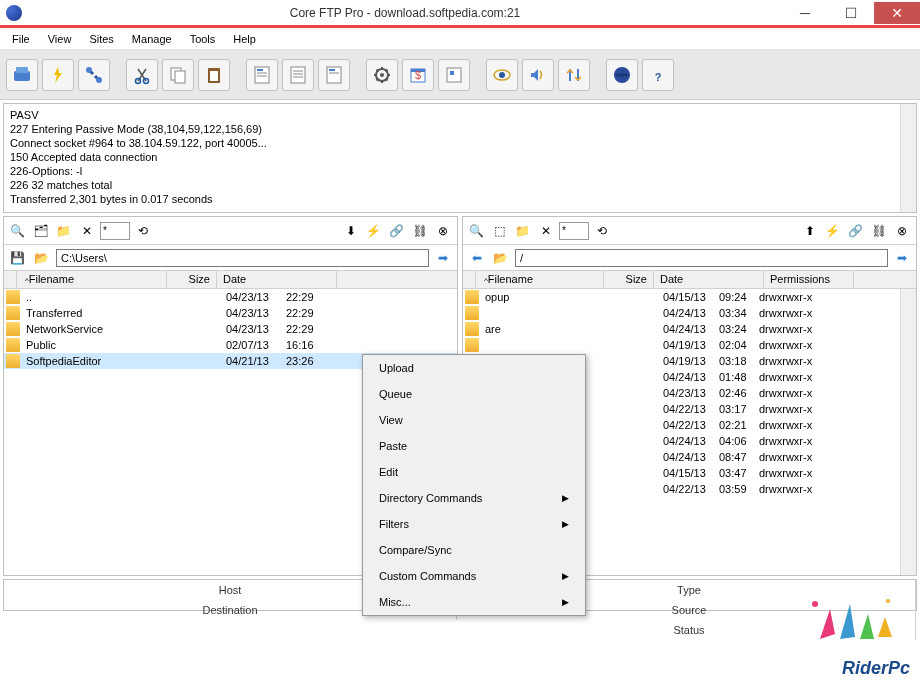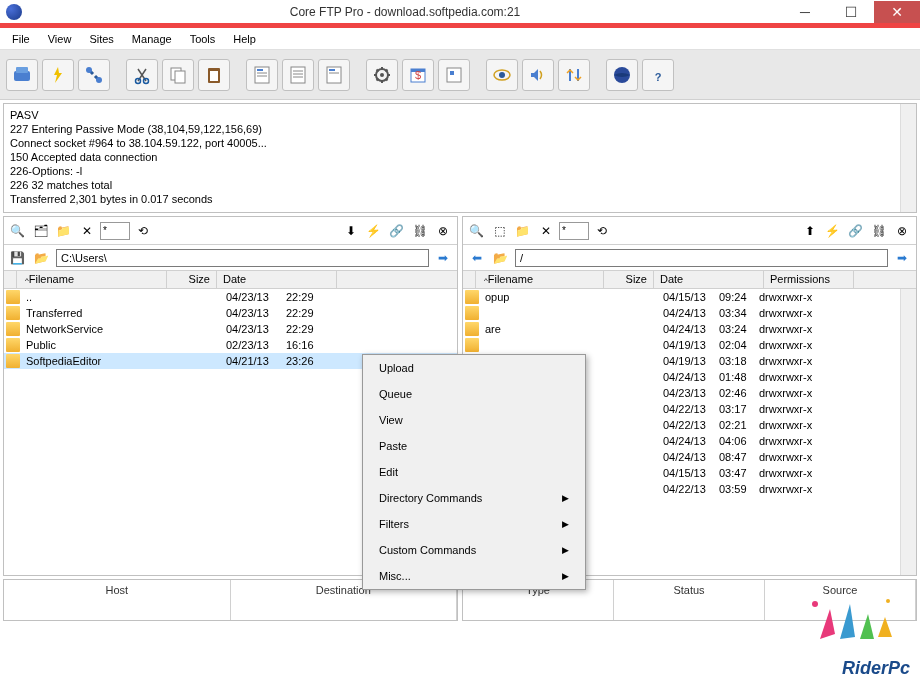--- a/index.html
+++ b/index.html
@@ -1,17 +1,17 @@
 <!DOCTYPE html>
 <html><head>
 <meta charset="utf-8">
 <style>
 * { box-sizing: border-box; margin: 0; padding: 0; font-family: "Segoe UI", Tahoma, sans-serif; font-size: 11px; }
 body { background: #fff; width: 920px; height: 689px; overflow: hidden; position: relative; }
-.titlebar { height: 28px; background: #fff; display: flex; align-items: center; border-bottom: 5px solid #ef4444; gap: 48px; }
+.titlebar { height: 28px; background: #fff; display: flex; align-items: center; border-bottom: 3px solid #ef4444; gap: 48px; }
 .titlebar-icon { width: 16px; height: 16px; margin: 0 6px; background: radial-gradient(circle at 30% 30%, #4a6fd8, #1a3a8a); border-radius: 50%; }
 .titlebar-title { flex: 1; text-align: center; color: #333; font-size: 12px; }
 .win-btns { display: flex; }
 .win-btn { width: 46px; height: 22px; display: flex; align-items: center; justify-content: center; font-size: 14px; cursor: pointer; }
 .win-btn.close { background: #c75050; color: #fff; }
 .win-btn.min, .win-btn.max { color: #444; }
 .menubar { height: 22px; display: flex; align-items: center; padding: 0 4px; gap: 2px; border-bottom: 1px solid #e0e0e0; }
 .menu-item { padding: 2px 8px; cursor: pointer; }
 .toolbar { height: 50px; display: flex; align-items: center; padding: 4px 6px; gap: 4px; border-bottom: 1px solid #d0d0d0; background: #e8e8e8; }
 .tb-btn { width: 32px; height: 32px; border: 1px solid #c0c0c0; background: #f5f5f5; border-radius: 3px; display: flex; align-items: center; justify-content: center; cursor: pointer; }
@@ -24,21 +24,21 @@
 .ptb-input { width: 30px; height: 18px; border: 1px solid #999; font-size: 10px; padding: 0 2px; }
 .path-bar { height: 26px; display: flex; align-items: center; padding: 2px 4px; gap: 4px; border-bottom: 1px solid #d0d0d0; }
 .path-input { flex: 1; height: 18px; border: 1px solid #7a7a7a; padding: 0 4px; font-size: 11px; }
 .file-list { flex: 1; overflow: auto; position: relative; }
 .file-header { display: flex; background: #f0f0f0; border-bottom: 1px solid #d0d0d0; height: 18px; position: sticky; top: 0; }
 .fh-col { padding: 2px 6px; border-right: 1px solid #d0d0d0; font-size: 11px; cursor: pointer; }
 .file-row { display: flex; height: 16px; align-items: center; cursor: pointer; }
 .file-row.selected { background: #cde8ff; }
 .fr-icon { width: 14px; height: 14px; margin: 0 2px; background: linear-gradient(#ffd76a, #f0b030); border-radius: 1px; flex-shrink: 0; }
 .fr-cell { padding: 0 4px; font-size: 11px; white-space: nowrap; overflow: hidden; }
-.queue-bar { height: 42px; display: flex; margin: 3px; border: 1px solid #c0c0c0; }
+.queue-bar { height: 32px; display: flex; margin: 3px; border: 1px solid #c0c0c0; flex-direction: column; }
 .qb-col { flex: 1; padding: 4px 8px; border-right: 1px solid #d0d0d0; color: #333; font-size: 11px; text-align: center; }
 .context-menu { position: absolute; left: 362px; top: 354px; width: 224px; background: #f0f0f0; border: 1px solid #999; box-shadow: 2px 2px 6px rgba(0,0,0,0.3); z-index: 100; }
 .ctx-item { padding: 7px 16px; cursor: pointer; display: flex; justify-content: space-between; align-items: center; font-size: 12px; }
 .ctx-arrow { font-size: 9px; }
 .scrollbar-v { position: absolute; right: 0; top: 0; bottom: 0; width: 16px; background: #f0f0f0; border-left: 1px solid #ddd; }
 .logo { position: absolute; right: 10px; bottom: 10px; font-size: 18px; color: #1a4a8a; font-weight: bold; font-style: italic; }
 .logo-art { position: absolute; right: 20px; bottom: 40px; width: 100px; height: 60px; }
 .flex-spacer { flex: 1; }
 .sort-ind { font-size: 8px; margin-left: 2px; }
 </style>
@@ -241,21 +241,21 @@
             <div class="fr-icon"></div>
     <div class="fr-cell" style="width:150px">NetworkService</div>
     <div class="fr-cell" style="width:50px;text-align:right"></div>
     <div class="fr-cell" style="width:60px">04/23/13</div>
     <div class="fr-cell" style="width:40px">22:29</div>
           </div>
           <div class="file-row">
             <div class="fr-icon"></div>
     <div class="fr-cell" style="width:150px">Public</div>
     <div class="fr-cell" style="width:50px;text-align:right"></div>
-    <div class="fr-cell" style="width:60px">02/23/13</div>
+    <div class="fr-cell" style="width:60px">02/07/13</div>
     <div class="fr-cell" style="width:40px">16:16</div>
           </div>
           <div class="file-row selected">
             <div class="fr-icon"></div>
     <div class="fr-cell" style="width:150px">SoftpediaEditor</div>
     <div class="fr-cell" style="width:50px;text-align:right"></div>
     <div class="fr-cell" style="width:60px">04/21/13</div>
     <div class="fr-cell" style="width:40px">23:26</div>
           </div>
         </div>
@@ -402,22 +402,22 @@
   </div>
 </div>
 
 <div style="display:flex;margin:0 3px;gap:4px">
   <div class="queue-bar" style="flex:1;margin:3px 0">
     <div class="qb-col">Host</div>
     <div class="qb-col">Destination</div>
   </div>
   <div class="queue-bar" style="flex:1;margin:3px 0">
     <div class="qb-col">Type</div>
+    <div class="qb-col">Source</div>
     <div class="qb-col">Status</div>
-    <div class="qb-col">Source</div>
   </div>
 </div>
 
 <div class="context-menu">
   <div class="ctx-item">
       <span>Upload</span>
     </div>
   <div class="ctx-item">
       <span>Queue</span>
     </div>
@@ -430,20 +430,23 @@
   <div class="ctx-item">
       <span>Edit</span>
     </div>
   <div class="ctx-item">
       <span>Directory Commands</span>
       <span class="ctx-arrow">▶</span>
     </div>
   <div class="ctx-item">
       <span>Filters</span>
       <span class="ctx-arrow">▶</span>
+    </div>
+  <div class="ctx-item">
+      <span>Compare/Sync</span>
     </div>
   <div class="ctx-item">
       <span>Custom Commands</span>
       <span class="ctx-arrow">▶</span>
     </div>
   <div class="ctx-item">
       <span>Misc...</span>
       <span class="ctx-arrow">▶</span>
     </div>
 </div>

